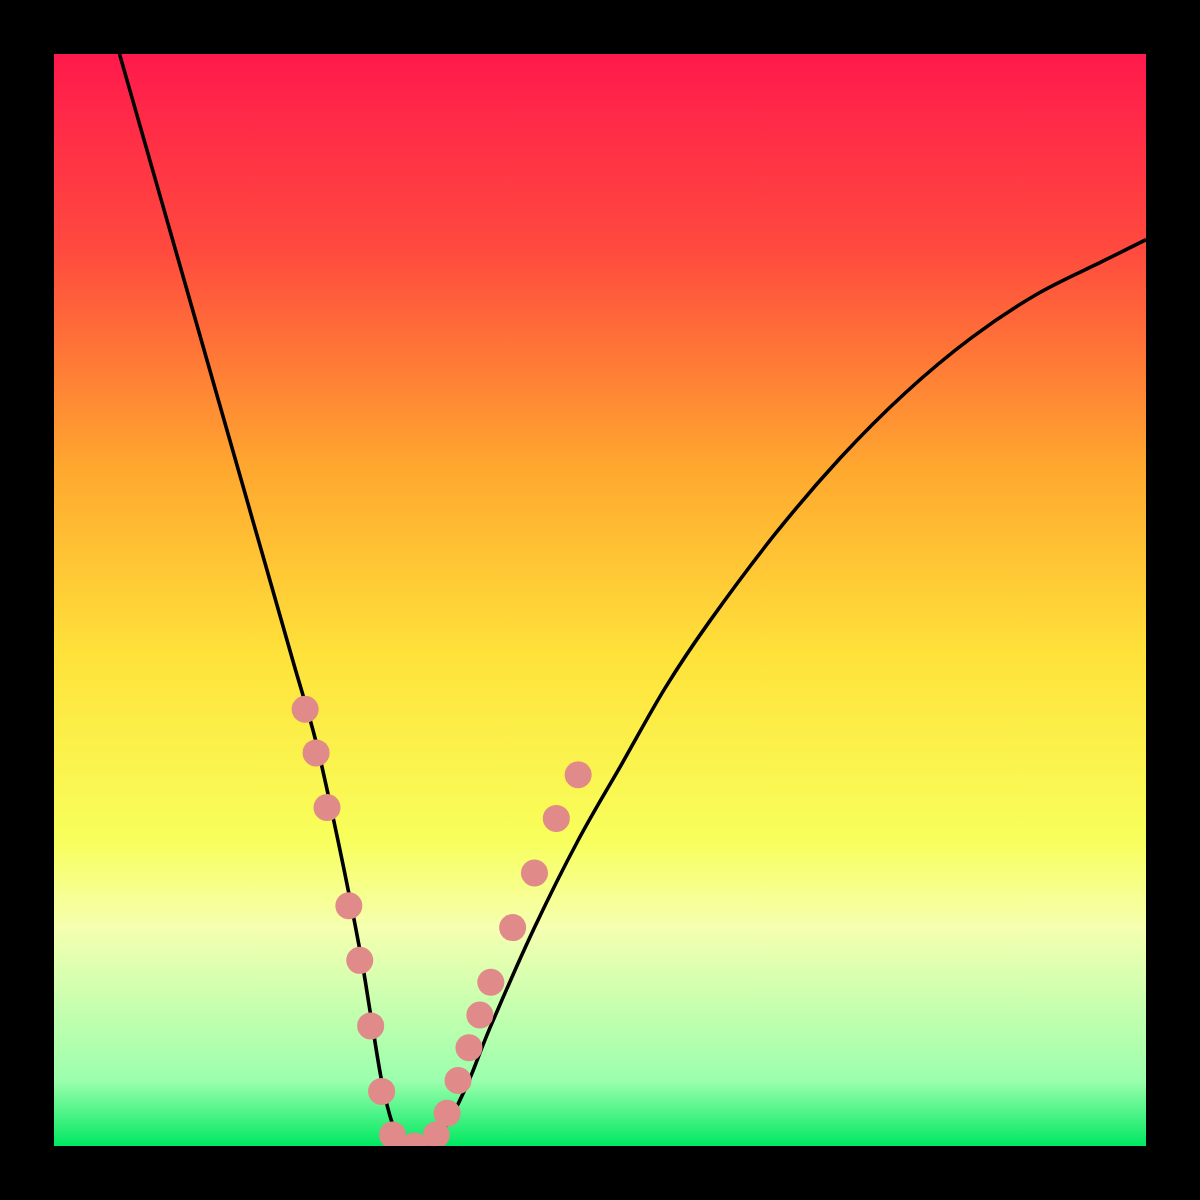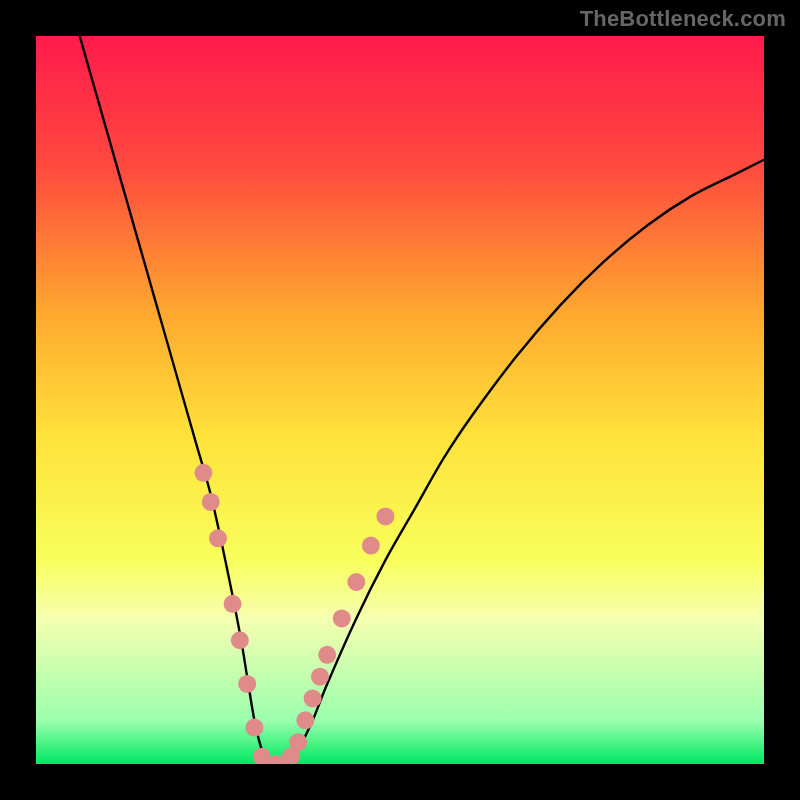--- a/index.html
+++ b/index.html
@@ -35,21 +35,20 @@
     top: 36px;
     width: 728px;
     height: 728px;
   }
   svg { display: block; }
 </style>
 </head>
 <body>
 
 <div class="frame">
-  <div class="watermark">TheBottleneck.com</div>
 
   <div class="plot-wrap">
     <svg id="plot-svg" width="728" height="728" viewBox="0 0 728 728">
       <defs>
         <linearGradient id="bg-grad" x1="0" y1="0" x2="0" y2="1">
             <stop offset="0%" stop-color="#ff1a4c"></stop>
             <stop offset="18%" stop-color="#ff4a3e"></stop>
             <stop offset="38%" stop-color="#ffa82f"></stop>
             <stop offset="55%" stop-color="#ffe23a"></stop>
             <stop offset="72%" stop-color="#f8ff5c"></stop>

